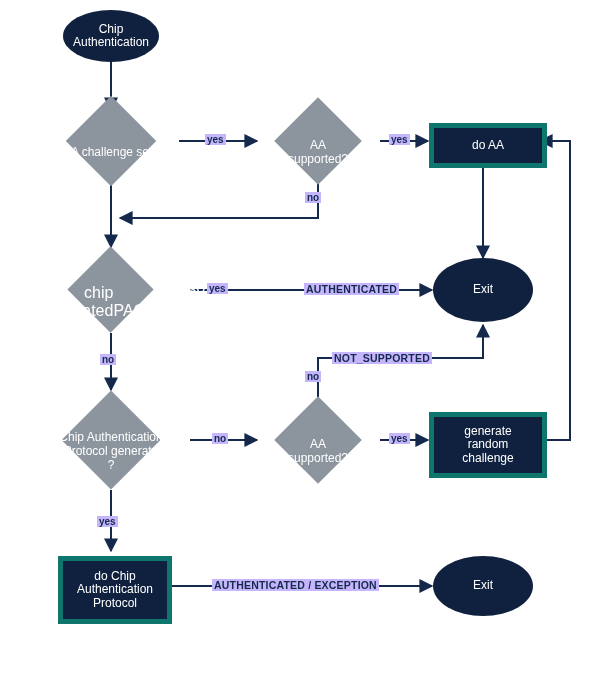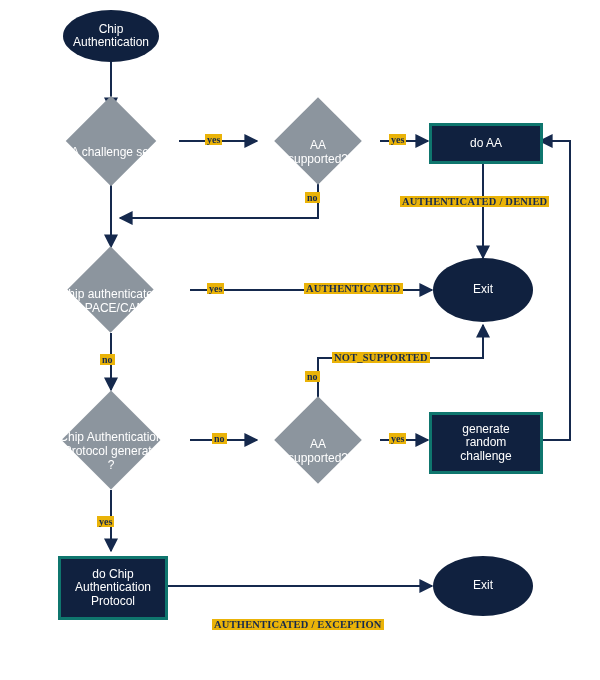--- a/index.html
+++ b/index.html
@@ -6,29 +6,29 @@
   body{
     width:600px;height:680px;background:#ffffff;
     font-family:"Liberation Sans", sans-serif;
     overflow:hidden;position:relative;
   }
   #canvas{position:absolute;left:0;top:0;width:592px;height:680px;}
   .svg-layer{position:absolute;left:0;top:0;width:600px;height:680px;}
   .node{position:absolute;display:flex;align-items:center;justify-content:center;
         text-align:center;color:#ffffff;line-height:1.12;}
   .node.ellipse{border-radius:50%;background:#10213f;}
-  .node.rect{background:#10213f;border:3px solid #0f766e;}
+  .node.rect{background:#10213f;border:5px solid #0f766e;}
   .diamond-wrap{position:absolute;}
   .diamond-shape{position:absolute;left:0;top:0;width:100%;height:100%;
         background:#8c959e;transform:rotate(45deg);}
   .diamond-text{position:absolute;left:0;top:12px;width:100%;height:100%;
         display:flex;align-items:center;justify-content:center;text-align:right;
         color:#ffffff;line-height:1.15;}
   .edge-label{position:absolute;color:#15294d;font-weight:bold;
-        background:#eab308;padding:0 2px;white-space:nowrap;font-family:Liberation Serif, serif;}
+        background:#c4b5fd;padding:0 2px;white-space:nowrap;}
   .edge-label.small{font-size:10px;}
   .edge-label.caps{font-size:10.5px;letter-spacing:.2px;}
   .legend{position:absolute;color:#15294d;font-weight:bold;font-size:11px;}
 </style>
 </head>
 <body>
 
 <div id="canvas">
 
   <svg class="svg-layer" viewBox="0 0 600 680" xmlns="http://www.w3.org/2000/svg">
@@ -87,21 +87,21 @@
       <span>supported?</span>
     </div>
   </div>
 
   <div class="node rect" style="left:429px;top:123px;width:108px;height:35px;font-size:12px;">
     <span>do AA</span>
   </div>
 
   <div class="diamond-wrap" style="left:31px;top:247px;width:160px;height:86px;">
     <div class="diamond-shape" style="width:61px;height:61px;left:49px;top:12px;"></div>
-    <div class="diamond-text" style="font-size:12px;flex-direction:column;">
+    <div class="diamond-text" style="font-size:16px;">
       <span>chip authenticated</span>
       <span>by PACE/CAM?</span>
     </div>
   </div>
 
   <div class="node ellipse" style="left:433px;top:258px;width:100px;height:64px;font-size:12px;">
     <span>Exit</span>
   </div>
 
   <div class="diamond-wrap" style="left:25px;top:390px;width:172px;height:100px;">
@@ -135,23 +135,22 @@
 
   <div class="node ellipse" style="left:433px;top:556px;width:100px;height:60px;font-size:12px;">
     <span>Exit</span>
   </div>
 
   <div class="edge-label small" style="left:205px;top:134px;">yes</div>
   <div class="edge-label small" style="left:389px;top:134px;">yes</div>
   <div class="edge-label small" style="left:305px;top:192px;">no</div>
   <div class="edge-label small" style="left:207px;top:283px;">yes</div>
   <div class="edge-label caps" style="left:264px;top:283px;margin-left:40px;">AUTHENTICATED</div>
-  <div class="edge-label caps" style="left:400px;top:196px;">AUTHENTICATED / DENIED</div>
   <div class="edge-label small" style="left:100px;top:354px;">no</div>
   <div class="edge-label small" style="left:305px;top:371px;">no</div>
   <div class="edge-label caps" style="left:332px;top:352px;">NOT_SUPPORTED</div>
   <div class="edge-label small" style="left:212px;top:433px;">no</div>
   <div class="edge-label small" style="left:389px;top:433px;">yes</div>
   <div class="edge-label small" style="left:97px;top:516px;">yes</div>
-  <div class="edge-label caps" style="left:212px;top:579px;margin-top:40px;">AUTHENTICATED / EXCEPTION</div>
+  <div class="edge-label caps" style="left:212px;top:579px;">AUTHENTICATED / EXCEPTION</div>
 
 
 </div>
 
 </body></html>

